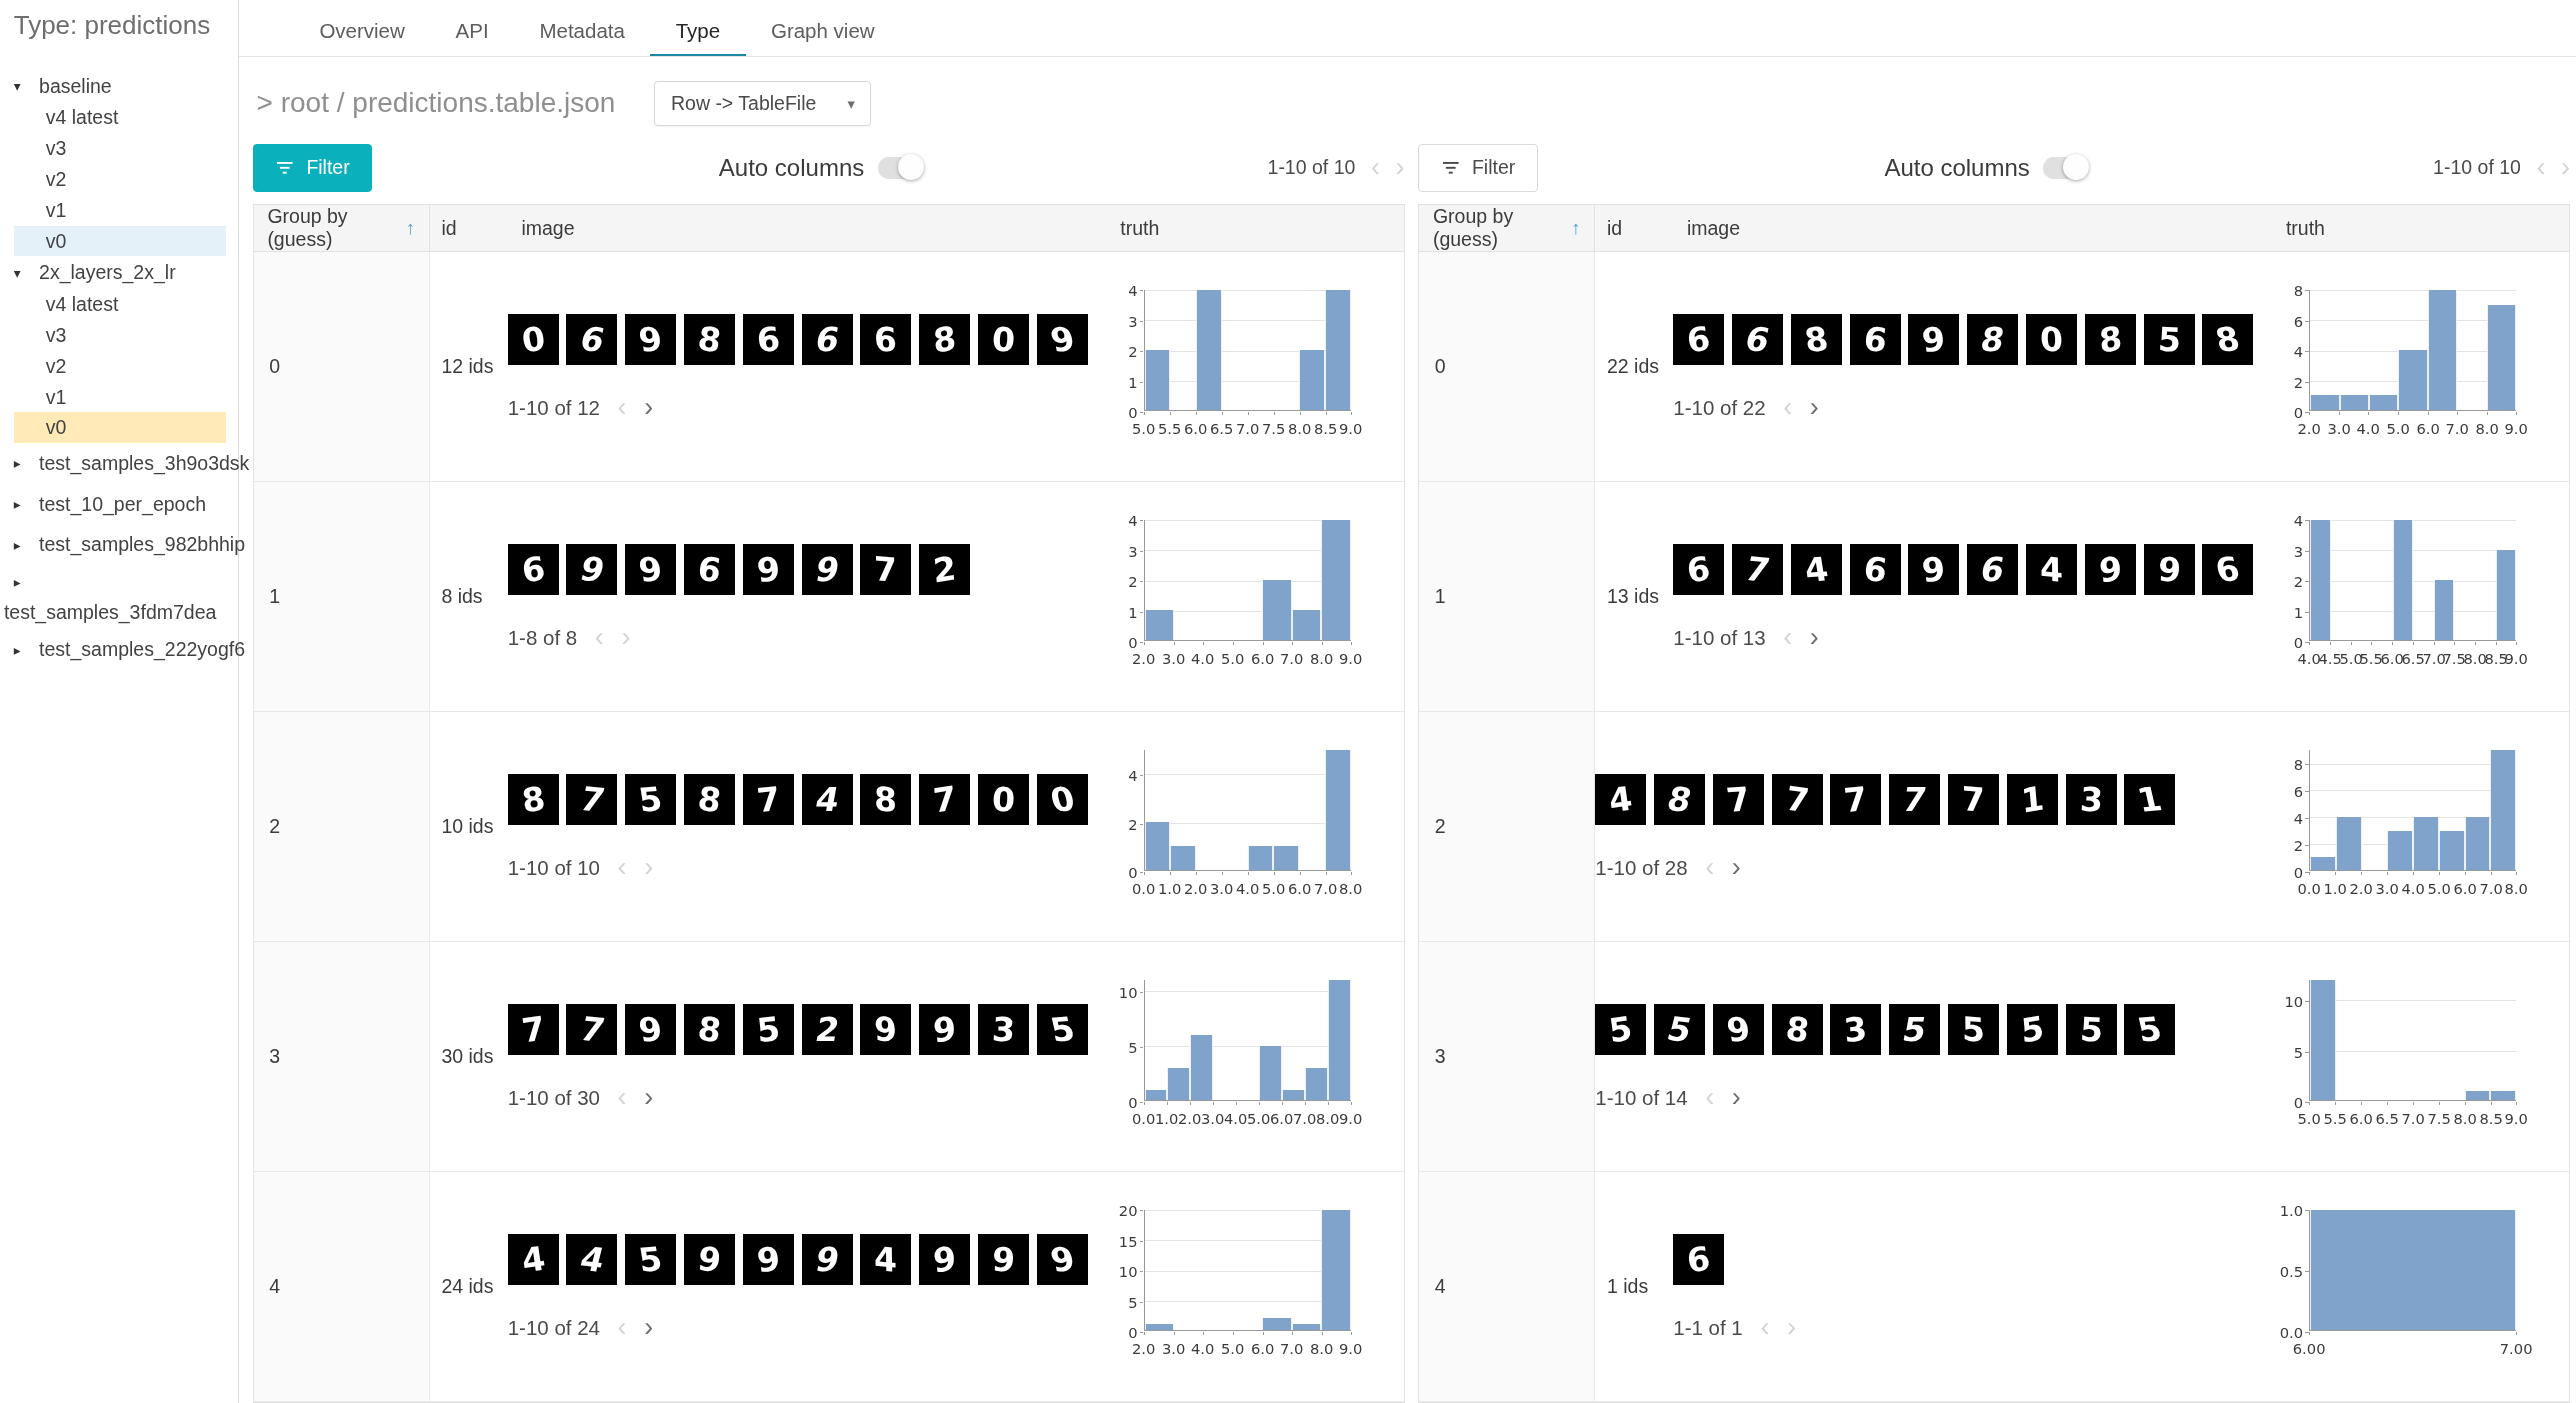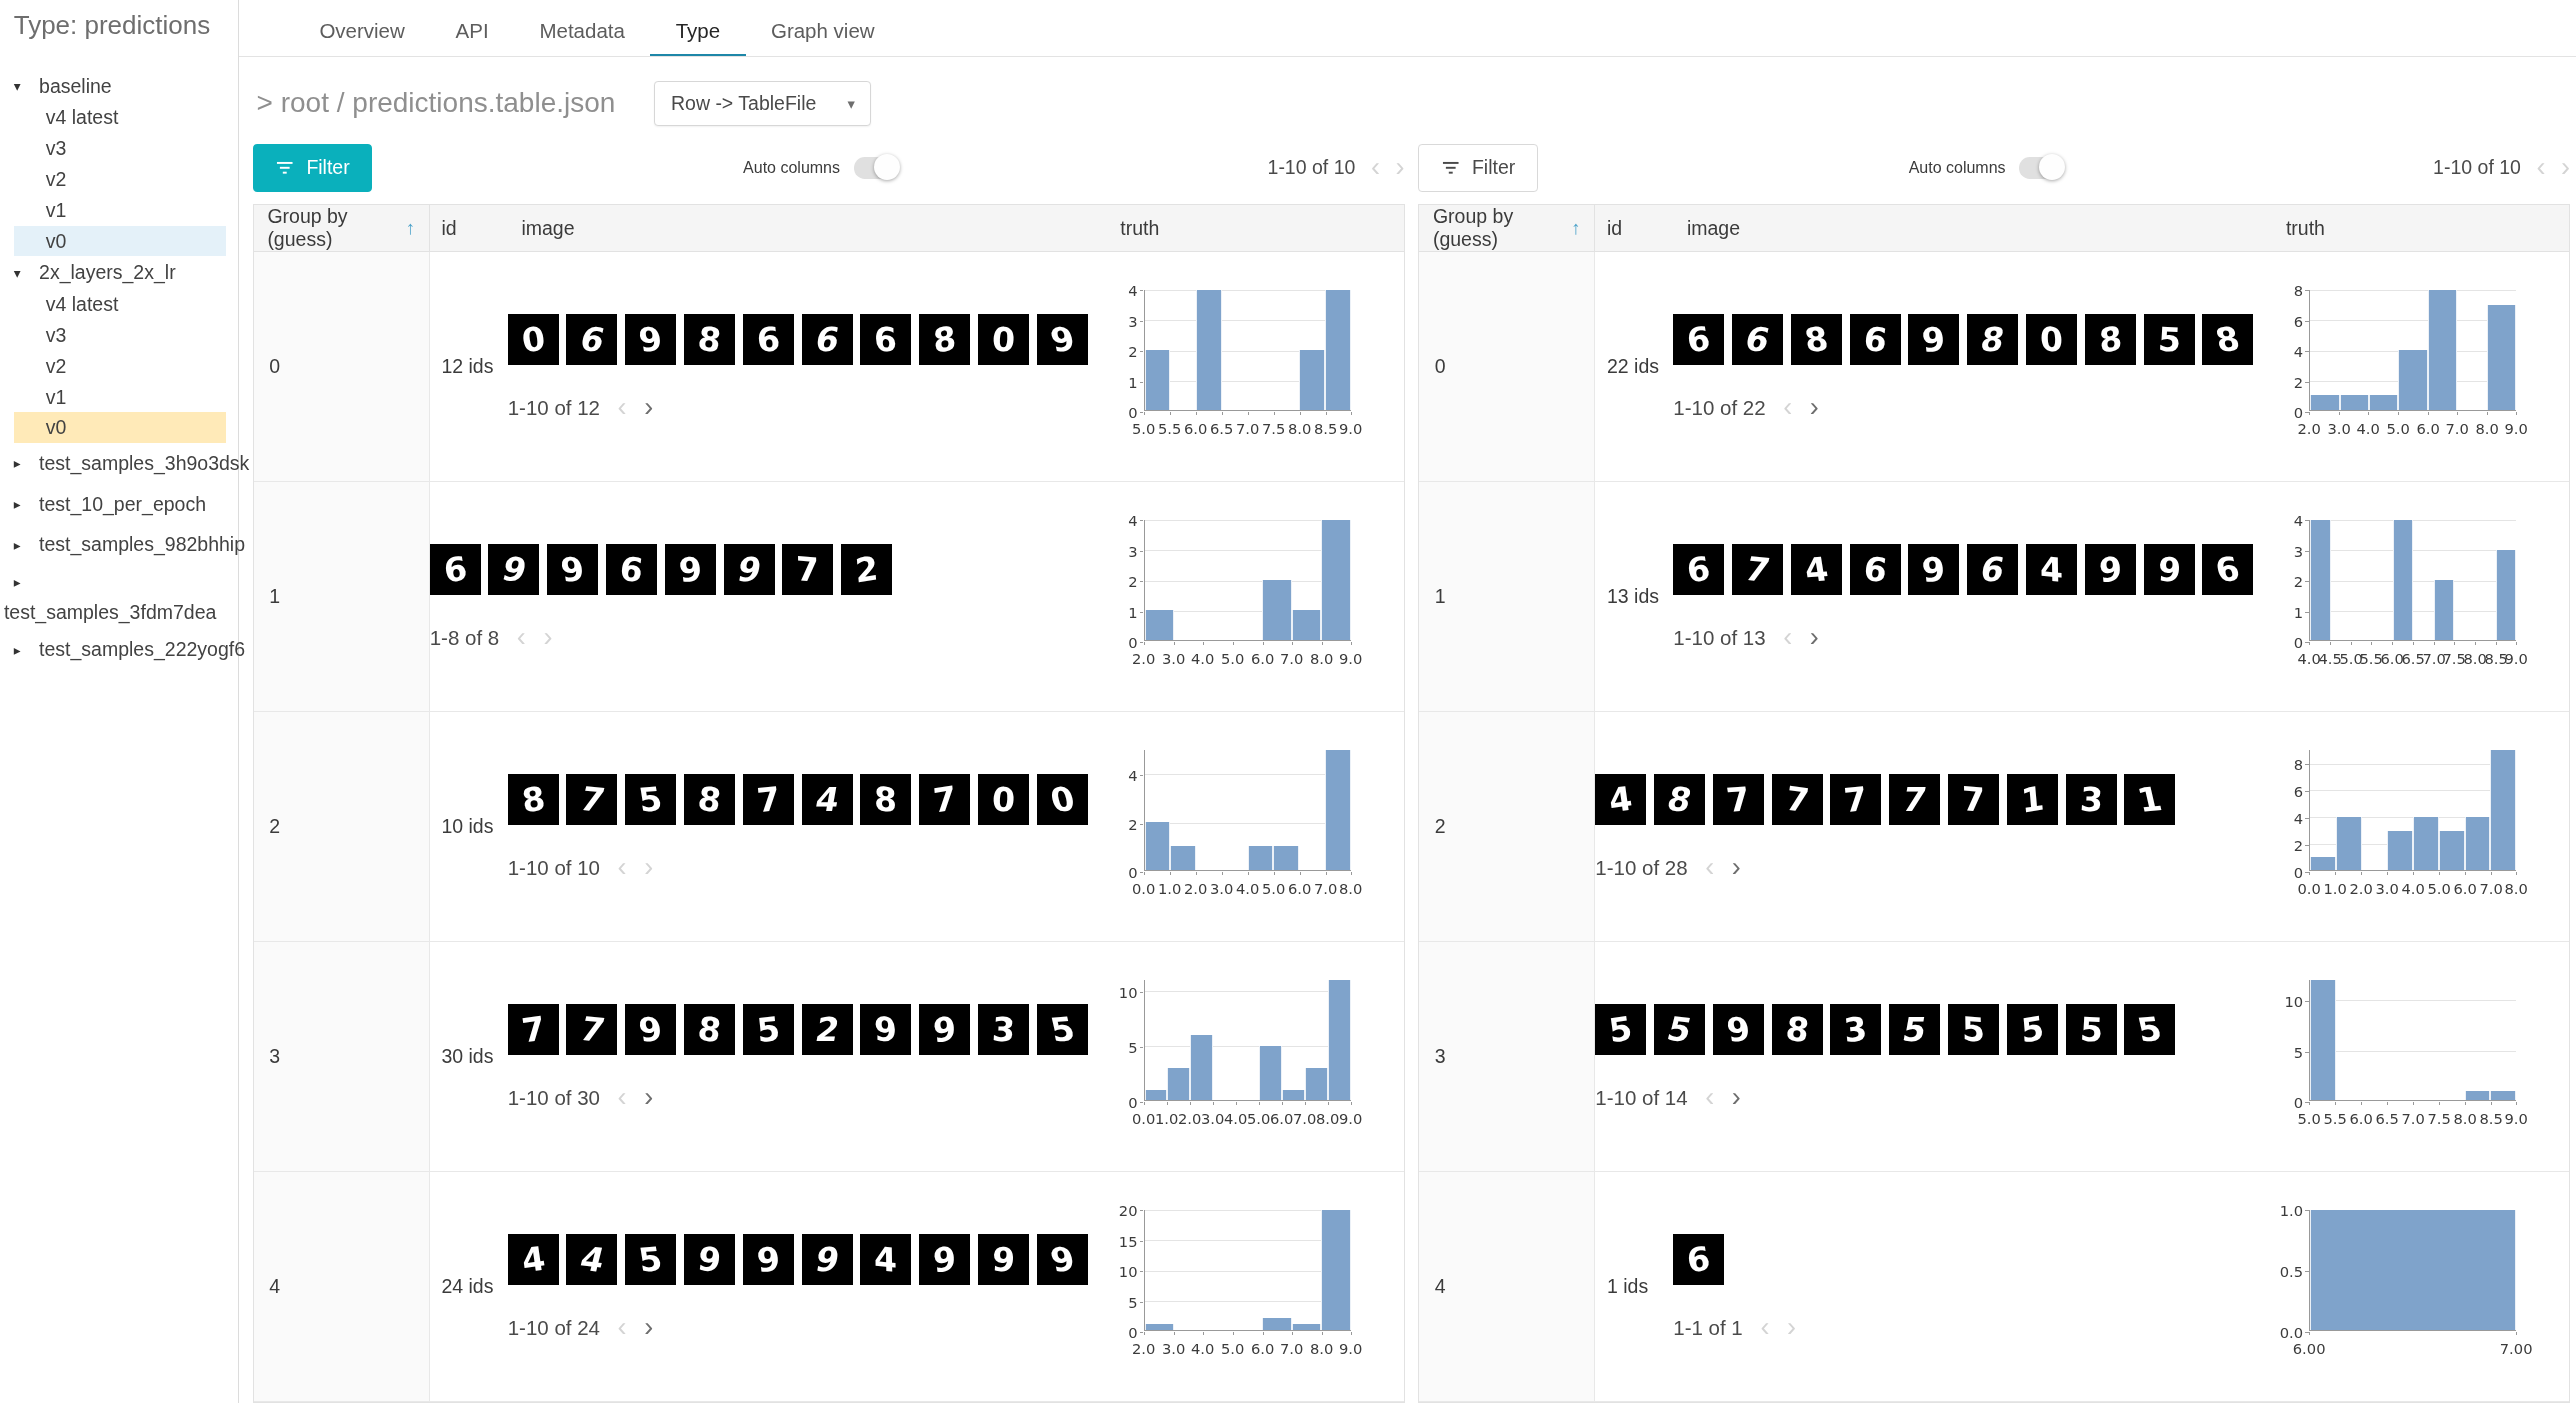--- a/index.html
+++ b/index.html
@@ -36,21 +36,21 @@
     box-shadow:0 1px 2px rgba(0,0,0,.06); font-family:inherit; }
   .caret { color:#6e6e6e; font-size:14.7px; }
 
   .panels { flex:1; min-height:0; display:flex; gap:13.7px; padding:0 5.9px 0 13.7px; }
   .panel { flex:1; min-width:0; display:flex; flex-direction:column; }
   .panel-controls { display:flex; align-items:center; flex:0 0 61px; padding-bottom:11.7px; }
   .filter-btn { display:flex; align-items:center; gap:11.7px; padding:11.7px 21.5px;
     border-radius:3.9px; font-size:19.5px; cursor:pointer; font-family:inherit; }
   .filter-teal { background:var(--accent); border:1px solid var(--accent); color:#fff; }
   .filter-plain { background:#fff; border:1px solid #d9d9d9; color:#4a4a4a; }
-  .autocol { display:flex; align-items:center; gap:13.7px; font-size:16px; color:#3b3b3b;
+  .autocol { display:flex; align-items:center; gap:13.7px; font-size:24px; color:#3b3b3b;
     margin:0 auto; }
   .toggle { width:43px; height:21.5px; border-radius:10.7px; background:#e0e0e0;
     position:relative; cursor:pointer; }
   .knob { position:absolute; right:-2.9px; top:-2.9px; width:26px; height:26px;
     border-radius:50%; background:#fefefe; box-shadow:0 1px 3.9px rgba(0,0,0,.35); }
   .pager { display:flex; align-items:center; gap:15.6px; font-size:19.5px; color:#4a4a4a; }
   .chev { font-size:27px; line-height:19.5px; cursor:pointer; }
   .chev.dis { color:#d4d4d4; }
   .chev.en { color:#6e6e6e; }
 
@@ -274,20 +274,21 @@
                     <div class="bar" style="left:75%;width:12.5%;height:50%"></div>
                     <div class="bar" style="left:87.5%;width:12.5%;height:100%"></div>
                   </div>
                 </div>
               </div>
             </div>
             <div class="trow">
               <div class="td-group">
                 <span>1</span>
               </div>
+              <div class="td-id">8 ids</div>
               <div class="td-image">
                 <div class="img-strip">
                   <div class="thumb">
                     <span style="transform:rotate(-8deg)">6</span>
                   </div>
                   <div class="thumb">
                     <span style="transform:rotate(6deg) skewX(-8deg)">9</span>
                   </div>
                   <div class="thumb">
                     <span style="transform:rotate(-4deg) skewX(5deg)">9</span>

